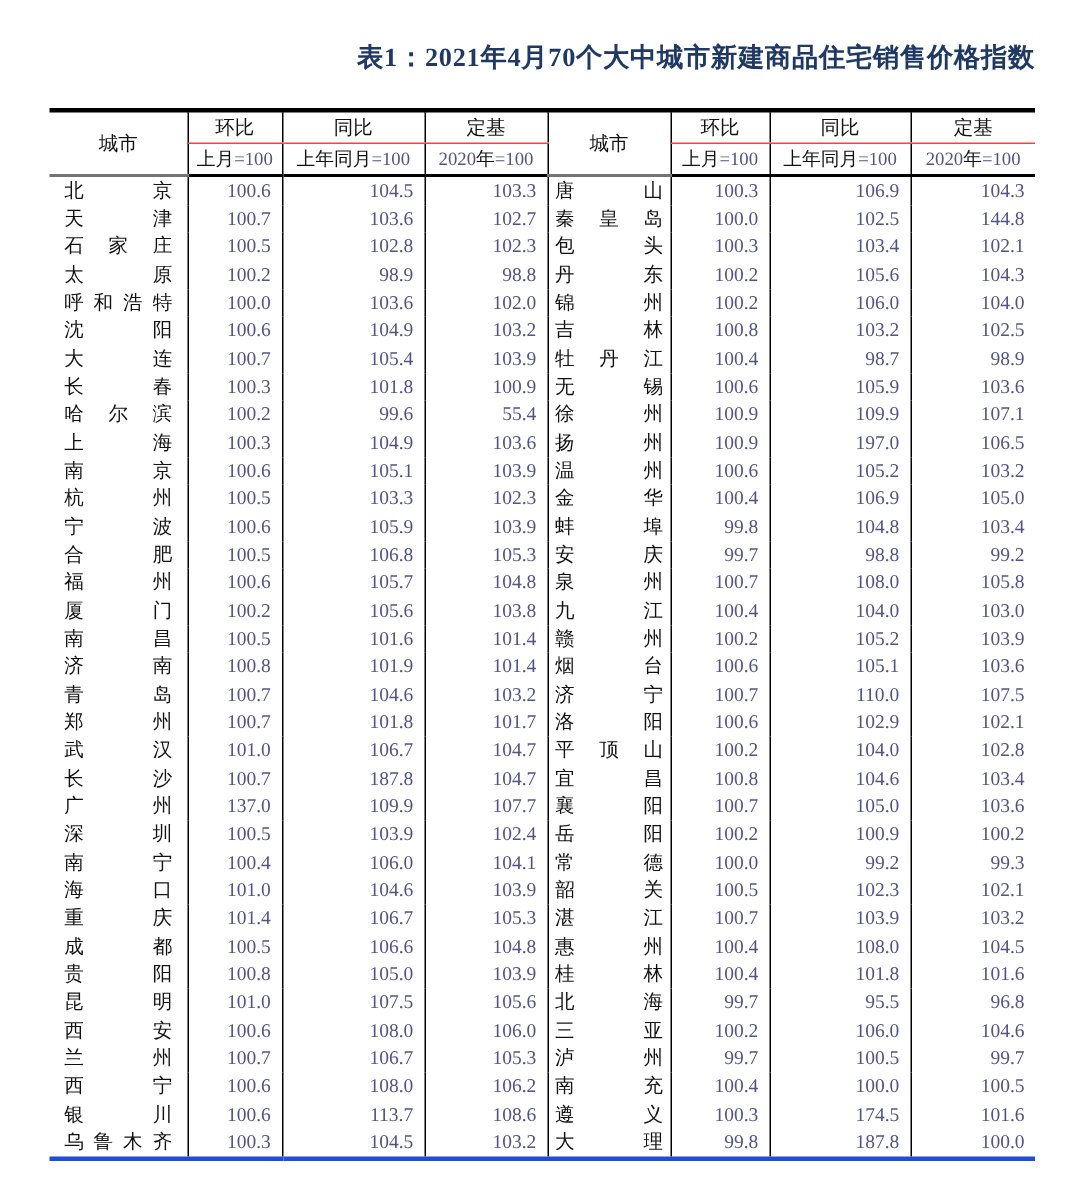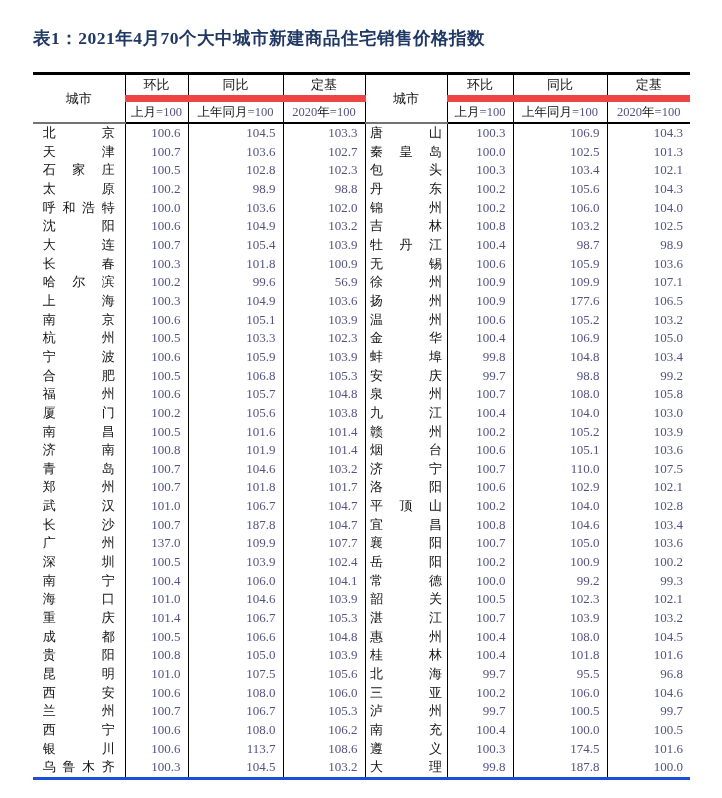--- a/index.html
+++ b/index.html
@@ -8,21 +8,21 @@
     width: 722px; height: 798px;
     font-family: "Liberation Serif", "DejaVu Serif", serif;
     color: #111111;
     overflow: hidden;
   }
   .page {
     width: 722px; height: 798px;
     padding: 27px 32px 0 33px;
   }
   .title {
-    text-align: left;
+    text-align: right;
     font-size: 17.5px;
     font-weight: bold;
     line-height: 22px;
     color: var(--title-color, #1f3864);
     letter-spacing: 0.5px;
   }
   table.idx {
     margin-top: 23px;
     width: 657px;
     table-layout: fixed;
@@ -41,21 +41,21 @@
   th, td { border-left: 1px solid #000; font-weight: normal; }
   th.first, td.first { border-left: none; }
 
   thead th {
     font-size: 13px;
     text-align: center;
     color: #111;
     height: 20px;
     line-height: 20px;
   }
-  thead tr.h1 th.metric { border-bottom: 7px solid #ef4444; }
+  thead tr.h1 th.metric { border-bottom: 1px solid #ef4444; }
   thead th.city-head { border-bottom: 2px solid #737373; }
   thead tr.h2 th { border-bottom: 2px solid #000; font-size: 12.5px; }
 
   tbody td {
     height: 18.66px;
     line-height: 18.66px;
     font-size: 13px;
     overflow: hidden;
     white-space: nowrap;
   }
@@ -125,21 +125,21 @@
           <td class="num">104.3</td>
         </tr>
         <tr>
           <td class="city first"><span class="cityname">天津</span></td>
           <td class="num">100.7</td>
           <td class="num">103.6</td>
           <td class="num">102.7</td>
           <td class="city"><span class="cityname">秦皇岛</span></td>
           <td class="num">100.0</td>
           <td class="num">102.5</td>
-          <td class="num">101.3</td>
+          <td class="num">144.8</td>
         </tr>
         <tr>
           <td class="city first"><span class="cityname">石家庄</span></td>
           <td class="num">100.5</td>
           <td class="num">102.8</td>
           <td class="num">102.3</td>
           <td class="city"><span class="cityname">包头</span></td>
           <td class="num">100.3</td>
           <td class="num">103.4</td>
           <td class="num">102.1</td>
@@ -191,34 +191,34 @@
           <td class="num">100.9</td>
           <td class="city"><span class="cityname">无锡</span></td>
           <td class="num">100.6</td>
           <td class="num">105.9</td>
           <td class="num">103.6</td>
         </tr>
         <tr>
           <td class="city first"><span class="cityname">哈尔滨</span></td>
           <td class="num">100.2</td>
           <td class="num">99.6</td>
-          <td class="num">56.9</td>
+          <td class="num">55.4</td>
           <td class="city"><span class="cityname">徐州</span></td>
           <td class="num">100.9</td>
           <td class="num">109.9</td>
           <td class="num">107.1</td>
         </tr>
         <tr>
           <td class="city first"><span class="cityname">上海</span></td>
           <td class="num">100.3</td>
           <td class="num">104.9</td>
           <td class="num">103.6</td>
           <td class="city"><span class="cityname">扬州</span></td>
           <td class="num">100.9</td>
-          <td class="num">177.6</td>
+          <td class="num">197.0</td>
           <td class="num">106.5</td>
         </tr>
         <tr>
           <td class="city first"><span class="cityname">南京</span></td>
           <td class="num">100.6</td>
           <td class="num">105.1</td>
           <td class="num">103.9</td>
           <td class="city"><span class="cityname">温州</span></td>
           <td class="num">100.6</td>
           <td class="num">105.2</td>

